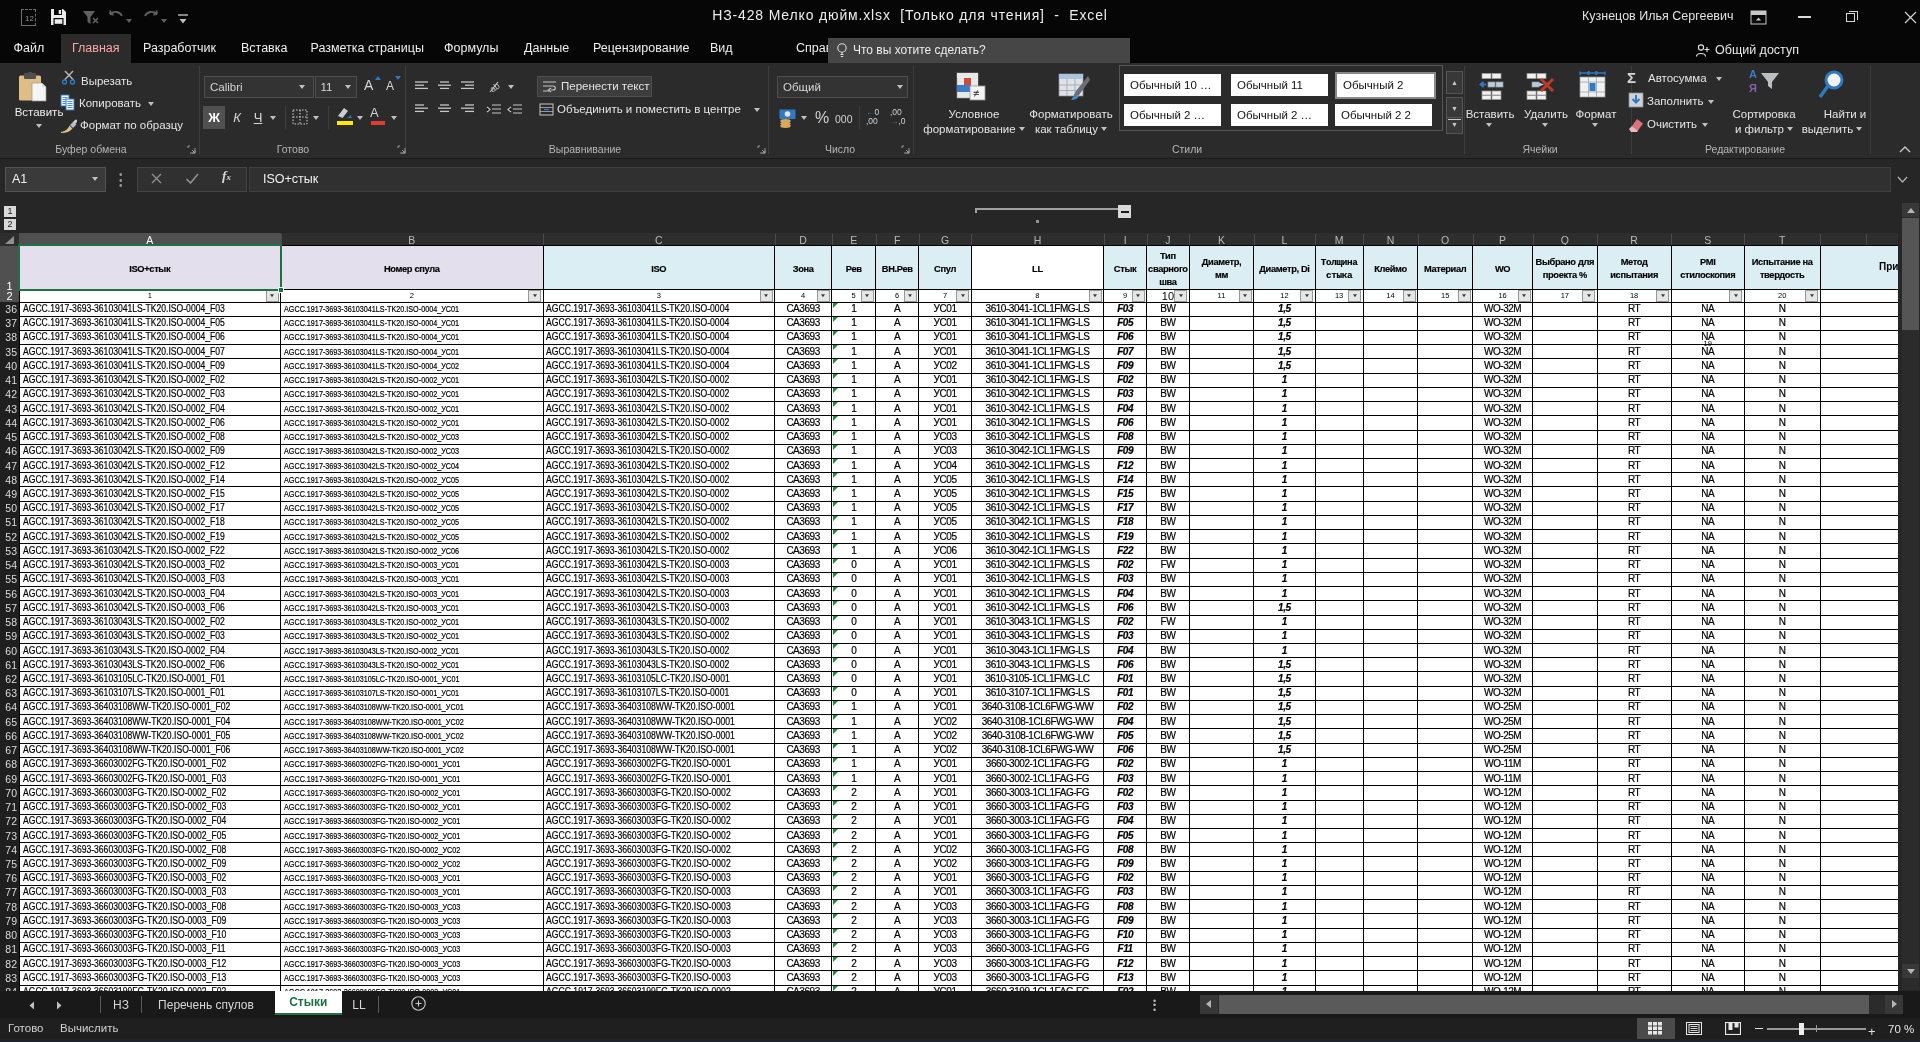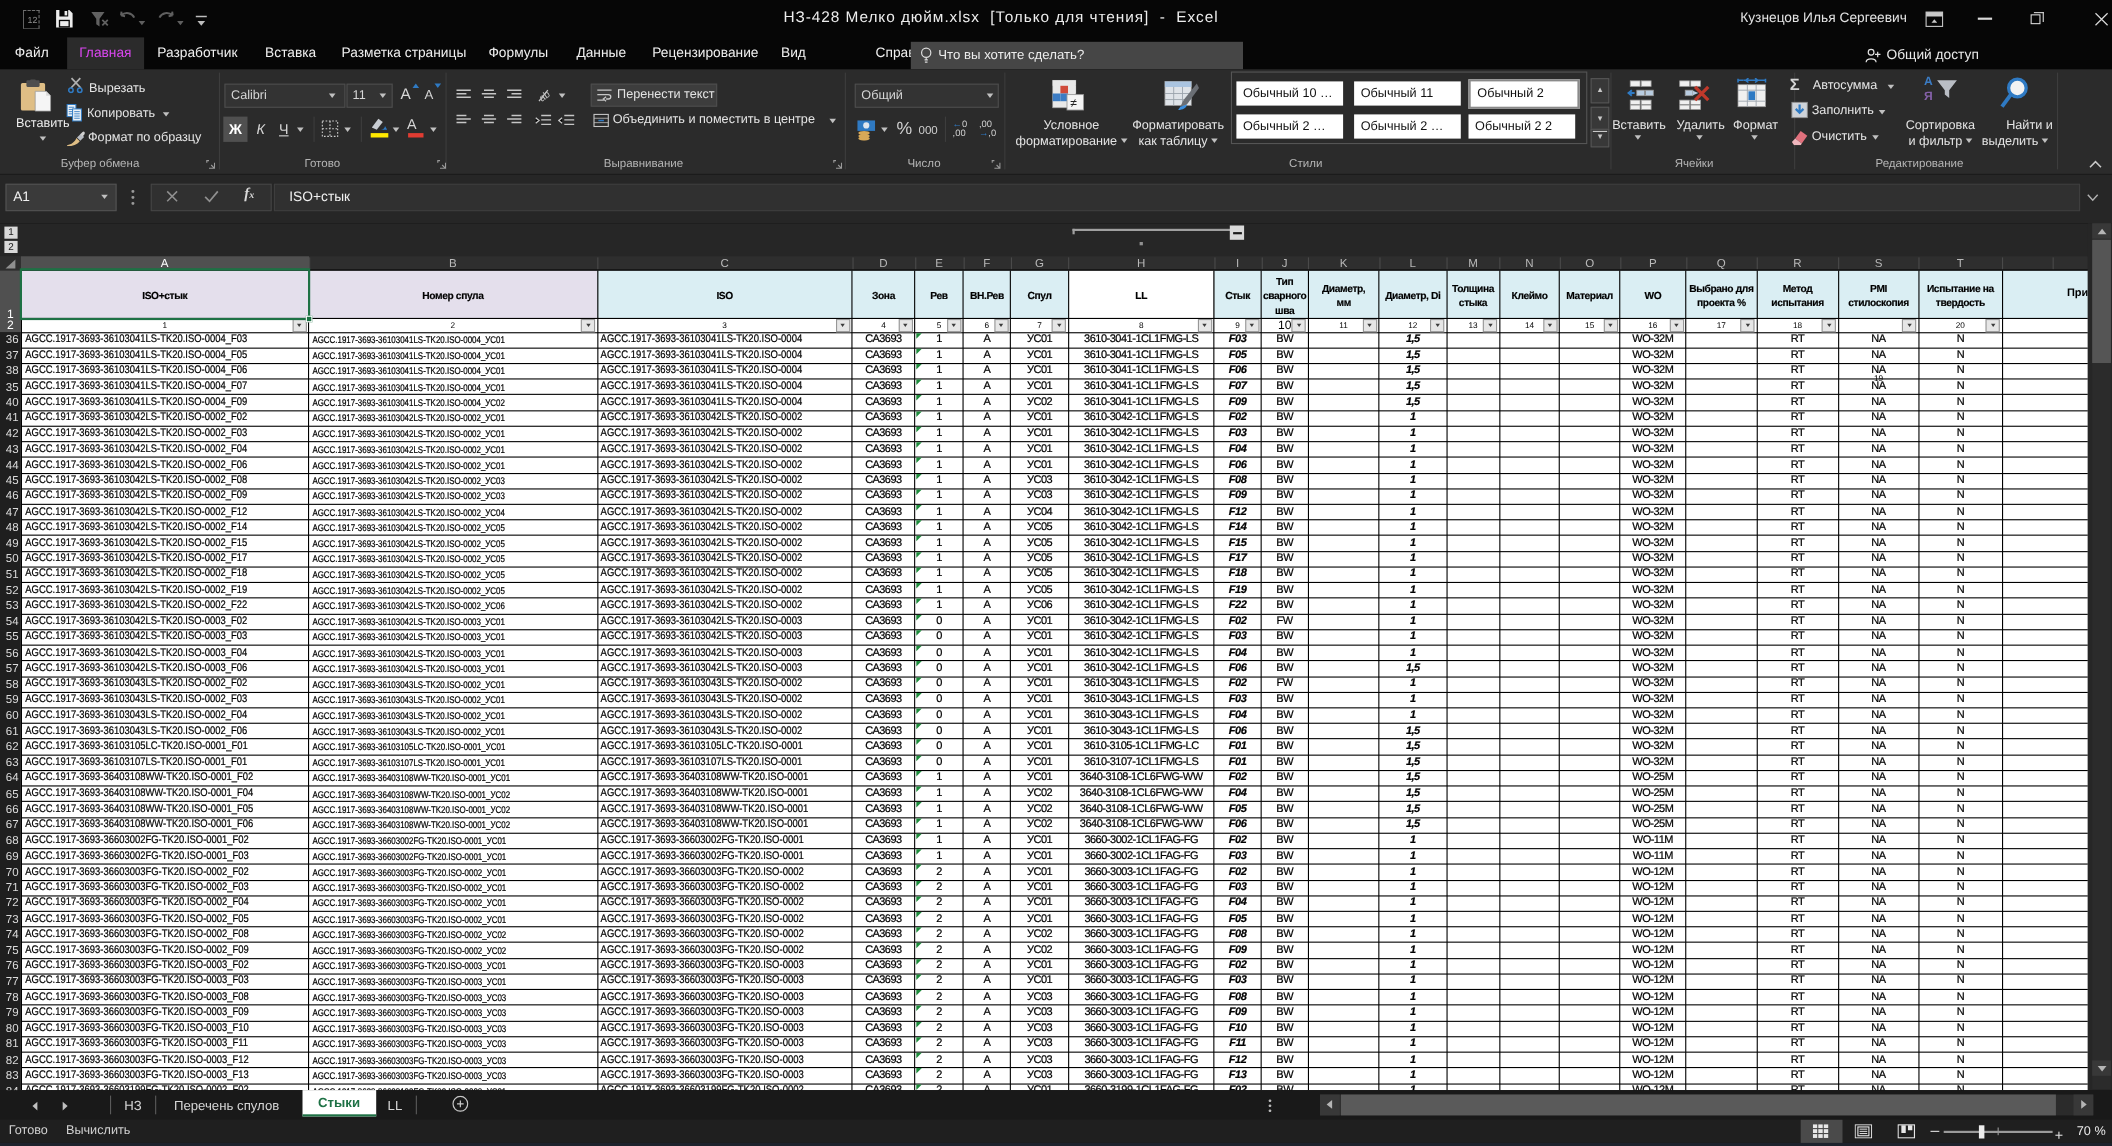--- a/index.html
+++ b/index.html
@@ -44,21 +44,21 @@
 </svg>
 <div class="a" style="left:1798px;top:16px;width:13px;height:1.5px;background:#d8d8d8;"></div>
 <div class="a" style="left:1846px;top:13px;width:9px;height:9px;border:1px solid #d8d8d8;"></div>
 <div class="a" style="left:1849px;top:11px;width:9px;height:9px;border:1px solid #d8d8d8;border-left:none;border-bottom:none;"></div>
 <svg class="a" style="left:1904px;top:11px;" width="13" height="13" viewBox="0 0 13 13">
 <path d="M1 1 L12 12 M12 1 L1 12" stroke="#d8d8d8" stroke-width="1.1"></path>
 </svg>
 
 <div class="a" style="left:61px;top:34px;width:70px;height:29px;background:#2b2b2b;"></div>
 <div class="a" style="left:13.5px;top:41px;color:#efefef;font-size:12.5px;">Файл</div>
-<div class="a" style="left:72px;top:41px;color:#d946ef;font-size:12.5px;">Главная</div>
+<div class="a" style="left:72px;top:41px;color:#fca5a5;font-size:12.5px;">Главная</div>
 <div class="a" style="left:143px;top:41px;color:#efefef;font-size:12.5px;">Разработчик</div>
 <div class="a" style="left:241px;top:41px;color:#efefef;font-size:12.5px;">Вставка</div>
 <div class="a" style="left:310.5px;top:41px;color:#efefef;font-size:12.5px;">Разметка страницы</div>
 <div class="a" style="left:444px;top:41px;color:#efefef;font-size:12.5px;">Формулы</div>
 <div class="a" style="left:524px;top:41px;color:#efefef;font-size:12.5px;">Данные</div>
 <div class="a" style="left:593px;top:41px;color:#efefef;font-size:12.5px;">Рецензирование</div>
 <div class="a" style="left:710px;top:41px;color:#efefef;font-size:12.5px;">Вид</div>
 <div class="a" style="left:760px;top:41px;color:#efefef;font-size:12.5px;margin-left:36px;">Справка</div>
 <div class="a" style="left:828px;top:38px;width:302px;height:25px;background:#464646;color:#ececec;font-size:12px;line-height:25px;">
 <svg style="position:absolute;left:6px;top:4px;" width="16" height="17" viewBox="0 0 16 17">
@@ -581,21 +581,21 @@
 <div class="a ct" style="left:543px;top:262.5px;width:231.5px;color:#000;font-size:9.3px;font-weight:bold;letter-spacing:-0.35px;-webkit-text-stroke:0.15px #000;line-height:13px;">ISO</div>
 <div class="a ct" style="left:774.5px;top:262.5px;width:57.299999999999955px;color:#000;font-size:9.3px;font-weight:bold;letter-spacing:-0.35px;-webkit-text-stroke:0.15px #000;line-height:13px;">Зона</div>
 <div class="a ct" style="left:831.8px;top:262.5px;width:43.80000000000007px;color:#000;font-size:9.3px;font-weight:bold;letter-spacing:-0.35px;-webkit-text-stroke:0.15px #000;line-height:13px;">Рев</div>
 <div class="a ct" style="left:875.6px;top:262.5px;width:43.19999999999993px;color:#000;font-size:9.3px;font-weight:bold;letter-spacing:-0.35px;-webkit-text-stroke:0.15px #000;line-height:13px;">ВН.Рев</div>
 <div class="a ct" style="left:918.8px;top:262.5px;width:52.5px;color:#000;font-size:9.3px;font-weight:bold;letter-spacing:-0.35px;-webkit-text-stroke:0.15px #000;line-height:13px;">Спул</div>
 <div class="a ct" style="left:971.3px;top:262.5px;width:132.29999999999995px;color:#000;font-size:9.3px;font-weight:bold;letter-spacing:-0.35px;-webkit-text-stroke:0.15px #000;line-height:13px;">LL</div>
 <div class="a ct" style="left:1103.6px;top:262.5px;width:43.0px;color:#000;font-size:9.3px;font-weight:bold;letter-spacing:-0.35px;-webkit-text-stroke:0.15px #000;line-height:13px;">Стык</div>
 <div class="a ct" style="left:1146.6px;top:249.5px;width:42.600000000000136px;color:#000;font-size:9.3px;font-weight:bold;letter-spacing:-0.35px;-webkit-text-stroke:0.15px #000;line-height:13px;">Тип<br>сварного<br>шва</div>
 <div class="a ct" style="left:1189.2px;top:256.0px;width:64.59999999999991px;color:#000;font-size:9.3px;font-weight:bold;letter-spacing:-0.35px;-webkit-text-stroke:0.15px #000;line-height:13px;">Диаметр,<br>мм</div>
 <div class="a ct" style="left:1253.8px;top:262.5px;width:61.200000000000045px;color:#000;font-size:9.3px;font-weight:bold;letter-spacing:-0.35px;-webkit-text-stroke:0.15px #000;line-height:13px;">Диаметр, Di</div>
-<div class="a ct" style="left:1315px;top:256.0px;width:48.200000000000045px;color:#000;font-size:9.3px;font-weight:bold;letter-spacing:-0.35px;-webkit-text-stroke:0.15px #000;line-height:13px;">Толщина<br>стыка</div>
+<div class="a ct" style="left:1315px;top:256.0px;width:48.200000000000045px;color:#000;font-size:9.3px;font-weight:bold;letter-spacing:-0.35px;-webkit-text-stroke:0.15px #000;line-height:13px;font-family:Liberation Mono, monospace;">Толщина<br>стыка</div>
 <div class="a ct" style="left:1363.2px;top:262.5px;width:54.59999999999991px;color:#000;font-size:9.3px;font-weight:bold;letter-spacing:-0.35px;-webkit-text-stroke:0.15px #000;line-height:13px;">Клеймо</div>
 <div class="a ct" style="left:1417.8px;top:262.5px;width:54.700000000000045px;color:#000;font-size:9.3px;font-weight:bold;letter-spacing:-0.35px;-webkit-text-stroke:0.15px #000;line-height:13px;">Материал</div>
 <div class="a ct" style="left:1472.5px;top:262.5px;width:60.200000000000045px;color:#000;font-size:9.3px;font-weight:bold;letter-spacing:-0.35px;-webkit-text-stroke:0.15px #000;line-height:13px;">WO</div>
 <div class="a ct" style="left:1532.7px;top:256.0px;width:64.29999999999995px;color:#000;font-size:9.3px;font-weight:bold;letter-spacing:-0.35px;-webkit-text-stroke:0.15px #000;line-height:13px;">Выбрано для<br>проекта %</div>
 <div class="a ct" style="left:1597px;top:256.0px;width:74.20000000000005px;color:#000;font-size:9.3px;font-weight:bold;letter-spacing:-0.35px;-webkit-text-stroke:0.15px #000;line-height:13px;">Метод<br>испытания</div>
 <div class="a ct" style="left:1671.2px;top:256.0px;width:73.09999999999991px;color:#000;font-size:9.3px;font-weight:bold;letter-spacing:-0.35px;-webkit-text-stroke:0.15px #000;line-height:13px;">PMI<br>стилоскопия</div>
 <div class="a ct" style="left:1744.3px;top:256.0px;width:75.70000000000005px;color:#000;font-size:9.3px;font-weight:bold;letter-spacing:-0.35px;-webkit-text-stroke:0.15px #000;line-height:13px;">Испытание на<br>твердость</div>
 <div class="a" style="left:1879px;top:260.5px;width:19px;overflow:hidden;color:#000;font-size:10px;font-weight:bold;">Приме</div>
 <div class="a ct" style="left:19px;top:289.5px;width:261.5px;height:12.5px;color:#000;font-size:7.5px;line-height:12.5px;">1</div>
 <div class="ddb" style="left:265.5px;top:290.0px;width:13px;height:11.5px;"></div>

